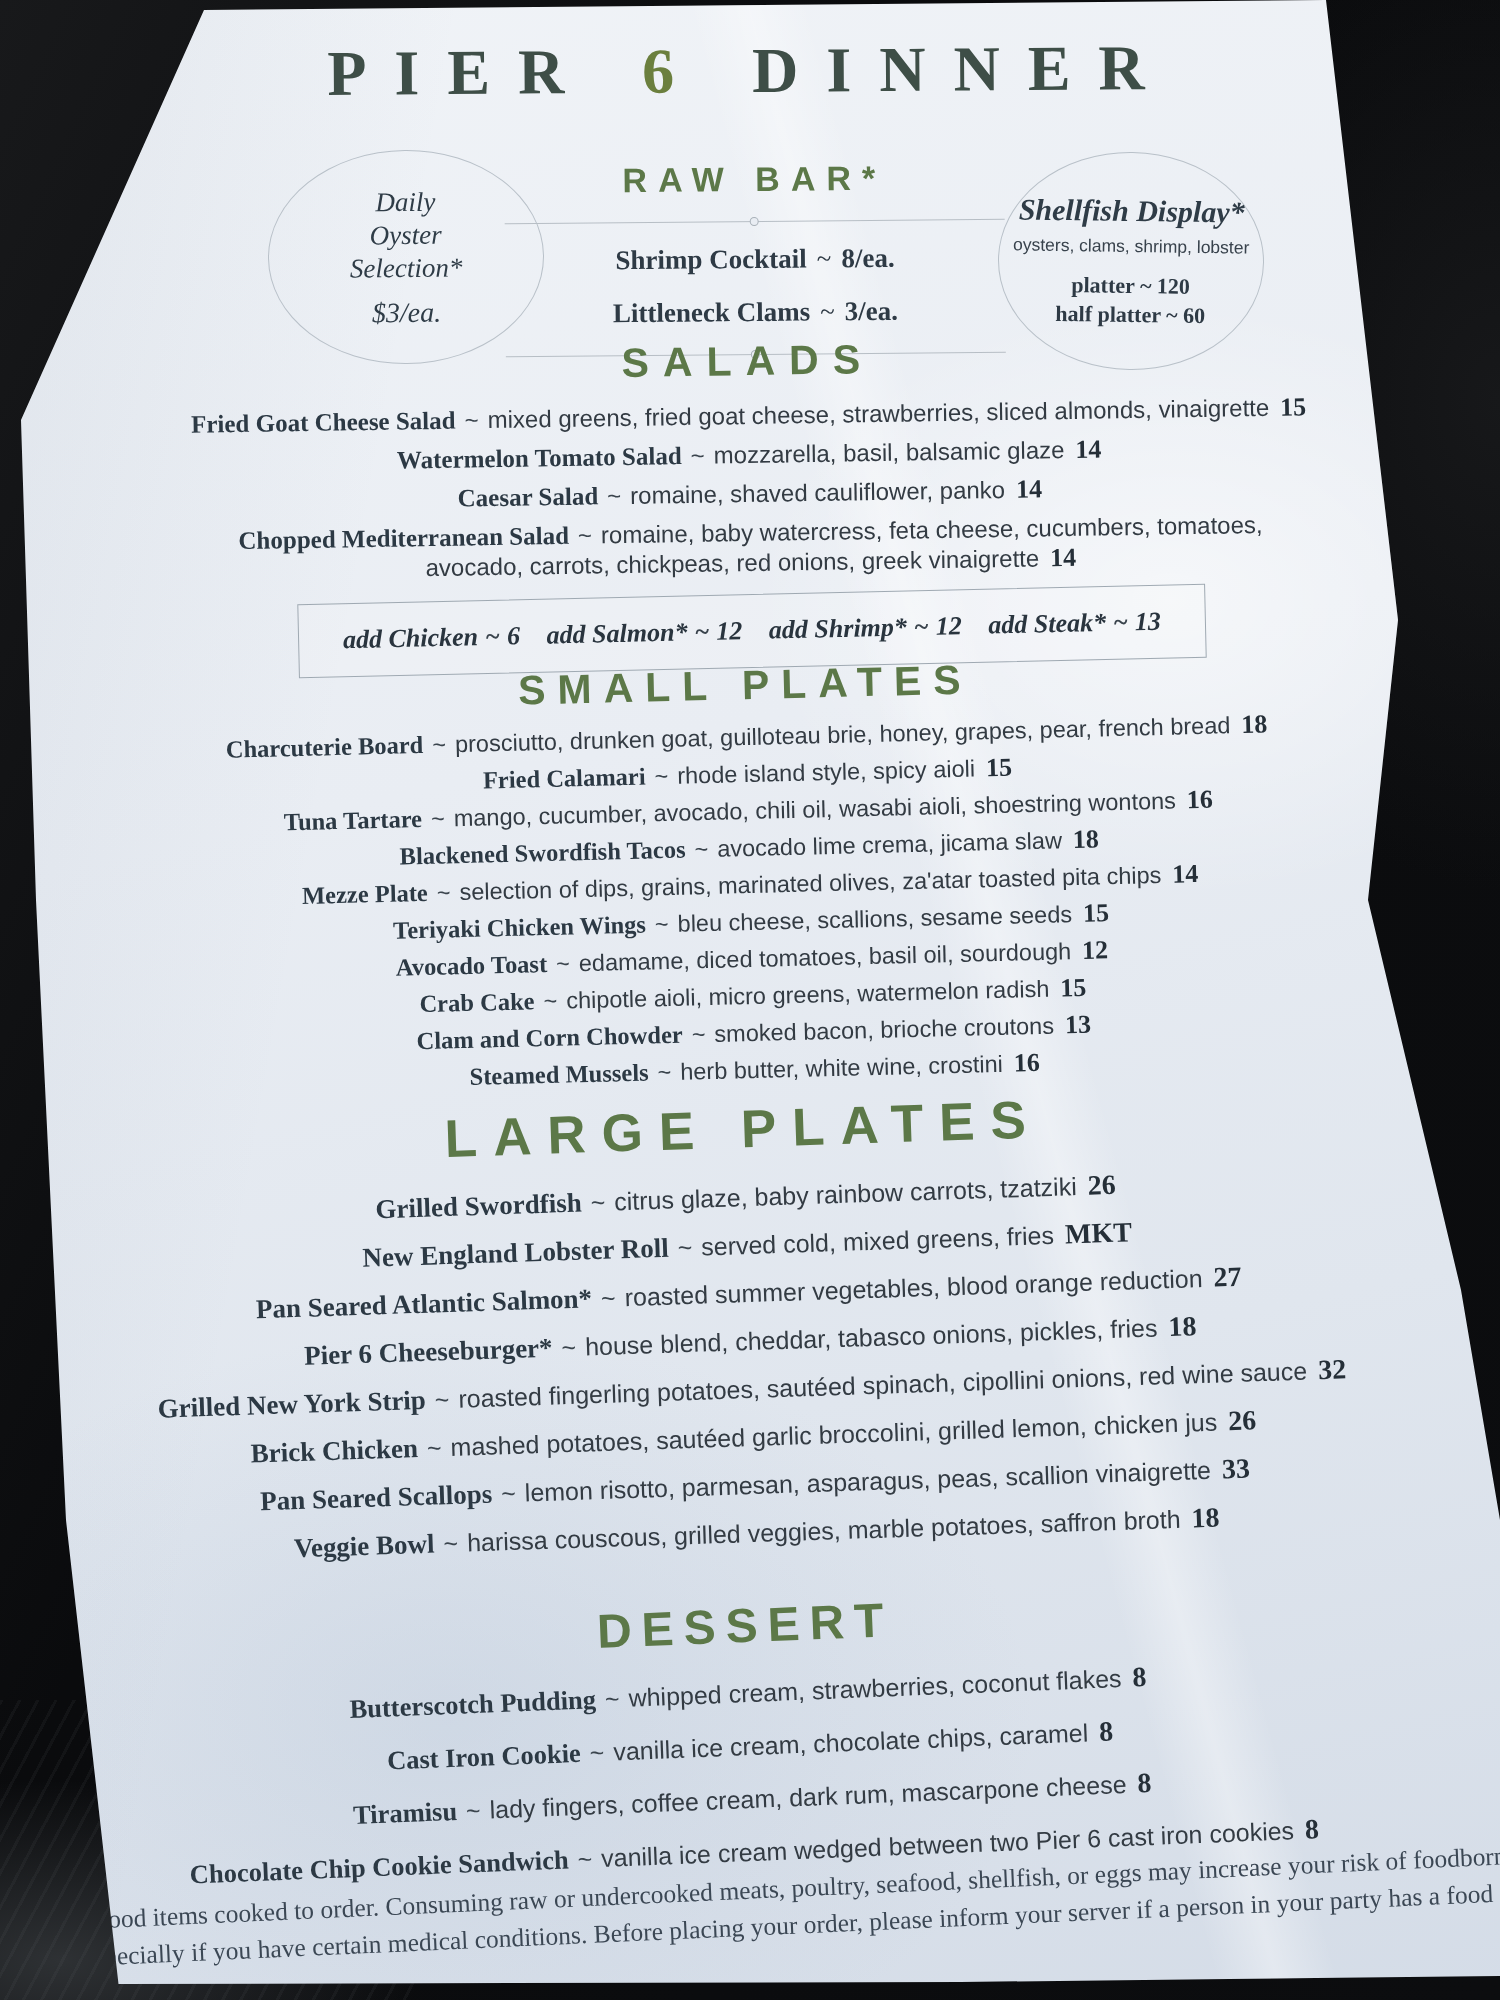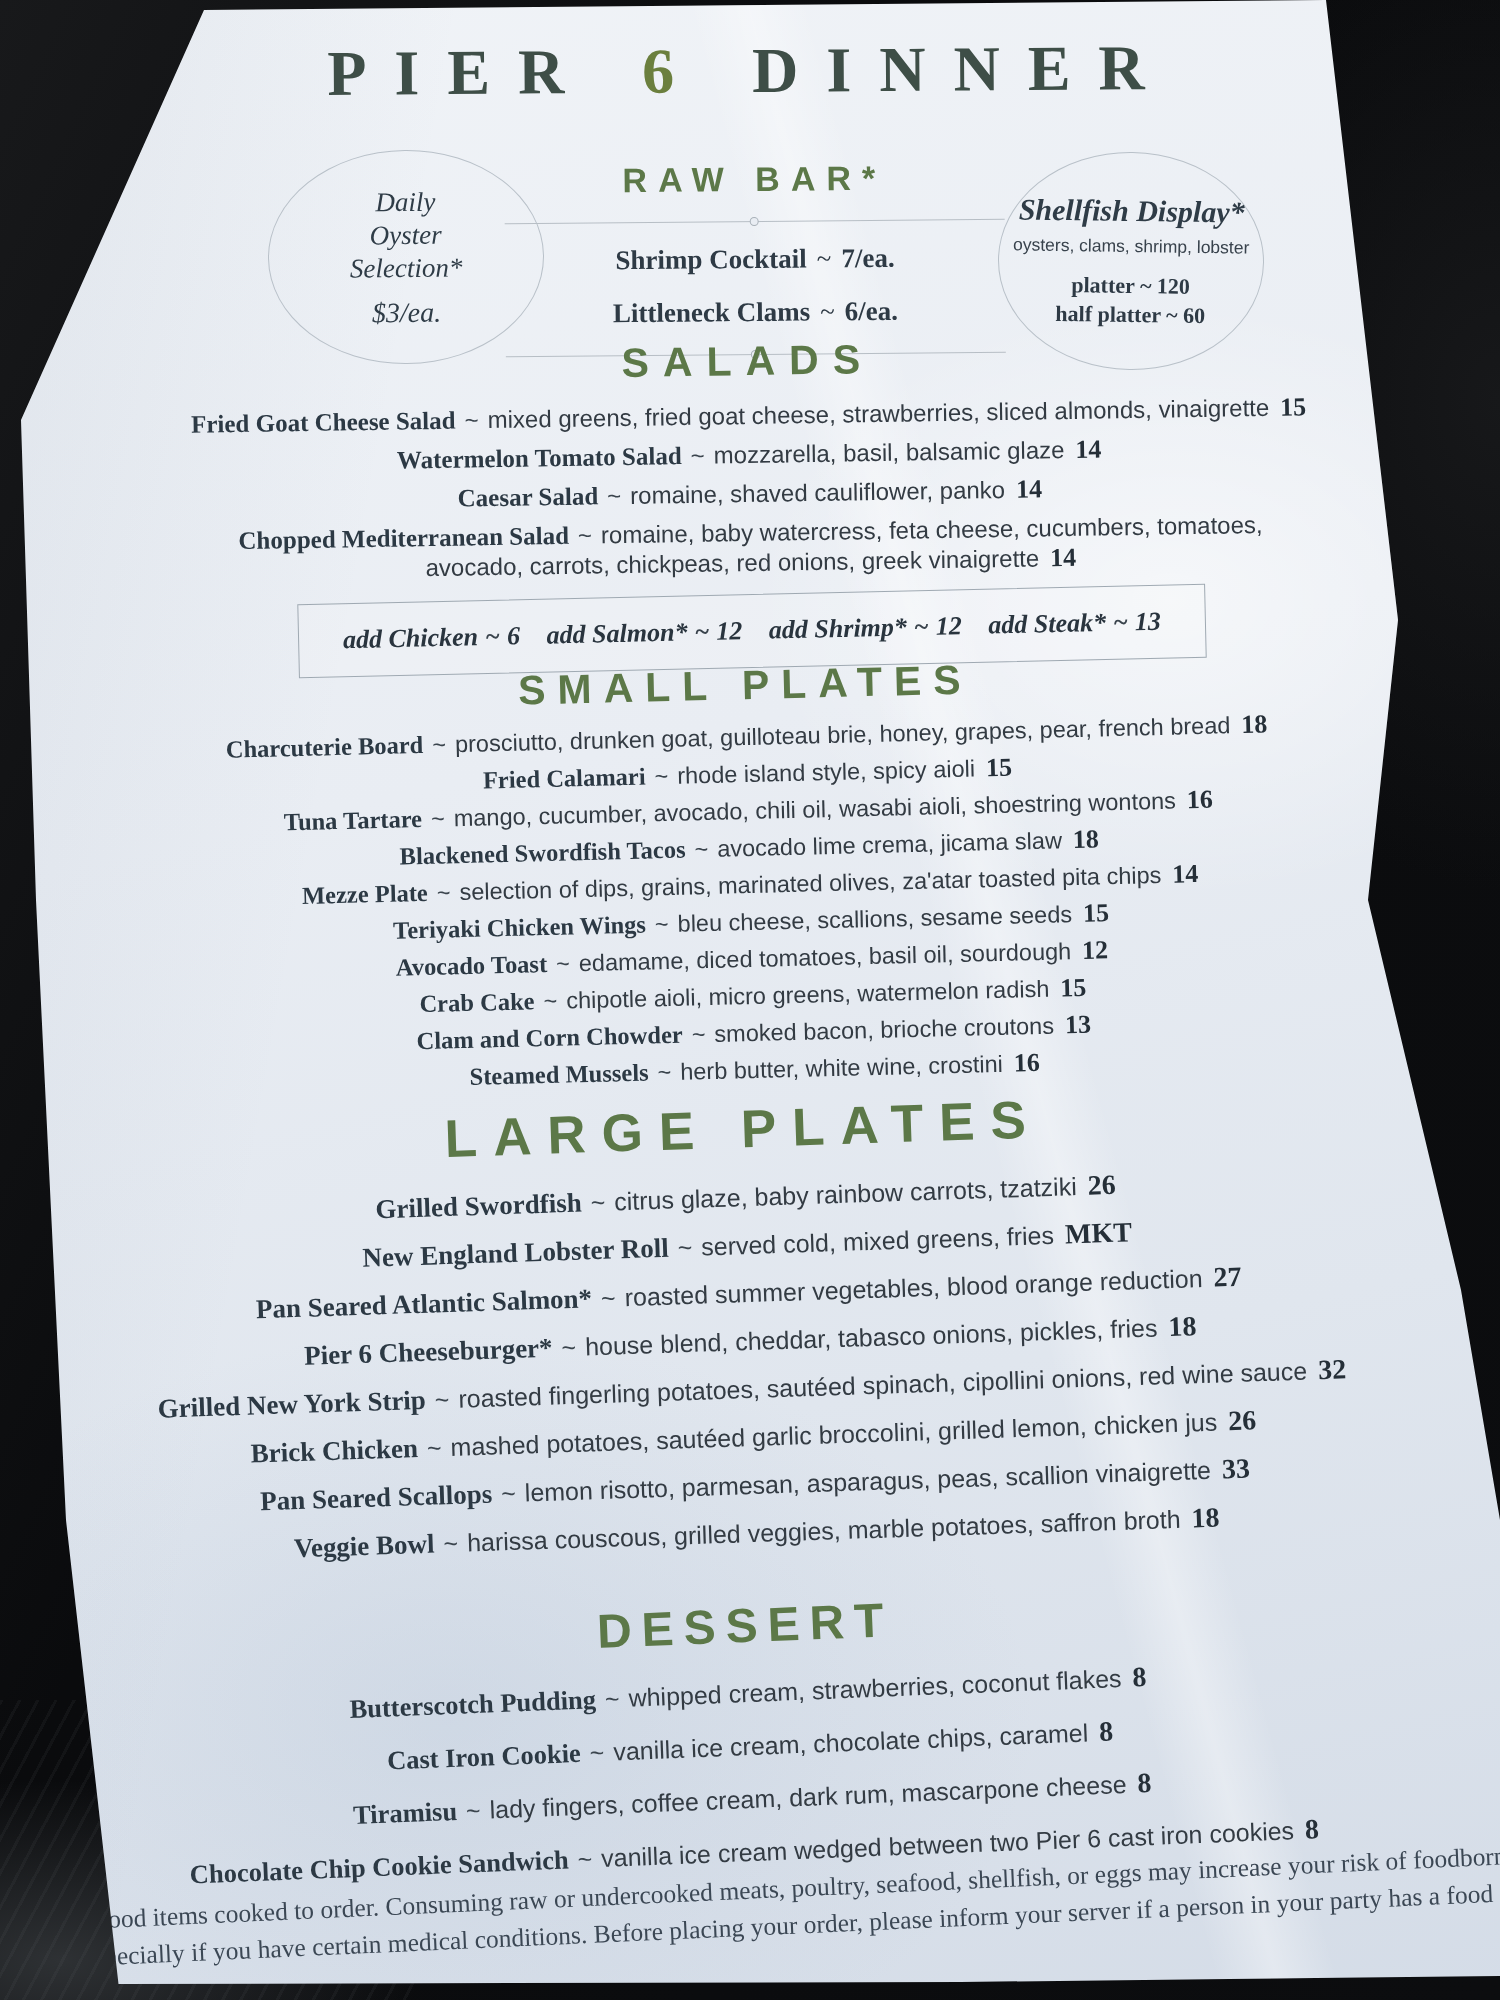--- a/index.html
+++ b/index.html
@@ -131,24 +131,24 @@
       </div>
       <div class="oyster-price">$3/ea.</div>
     </div>
 
     <div class="rawbar">
       <div class="rawbar-heading">RAW BAR*</div>
       <div class="divider">
           <span class="divider-dot"></span>
         </div>
       <div class="rawbar-item">
-        <span class="rb-name">Shrimp Cocktail</span><span class="rb-sep">~</span><span class="rb-price">7/ea.</span>
+        <span class="rb-name">Shrimp Cocktail</span><span class="rb-sep">~</span><span class="rb-price">8/ea.</span>
       </div>
       <div class="rawbar-item">
-        <span class="rb-name">Littleneck Clams</span><span class="rb-sep">~</span><span class="rb-price">6/ea.</span>
+        <span class="rb-name">Littleneck Clams</span><span class="rb-sep">~</span><span class="rb-price">3/ea.</span>
       </div>
       <div class="divider bottom">
           <span class="divider-dot"></span>
         </div>
     </div>
 
     <div class="circle shellfish-circle">
       <div class="shell-title">Shellfish Display*</div>
       <div class="shell-sub">oysters, clams, shrimp, lobster</div>
       <div class="shell-price first">platter ~ 120</div>

